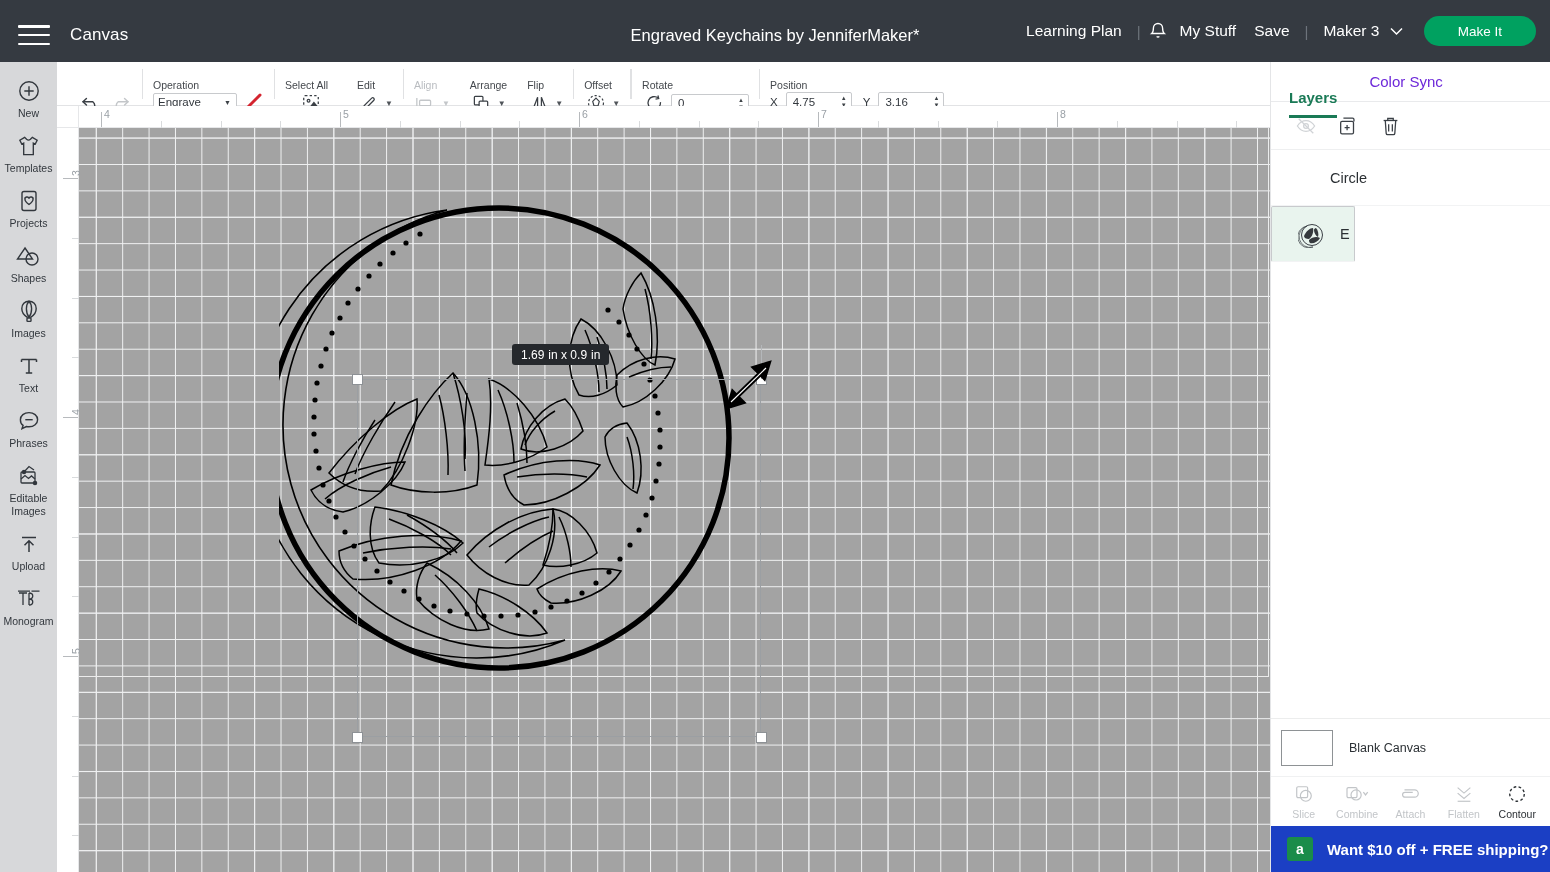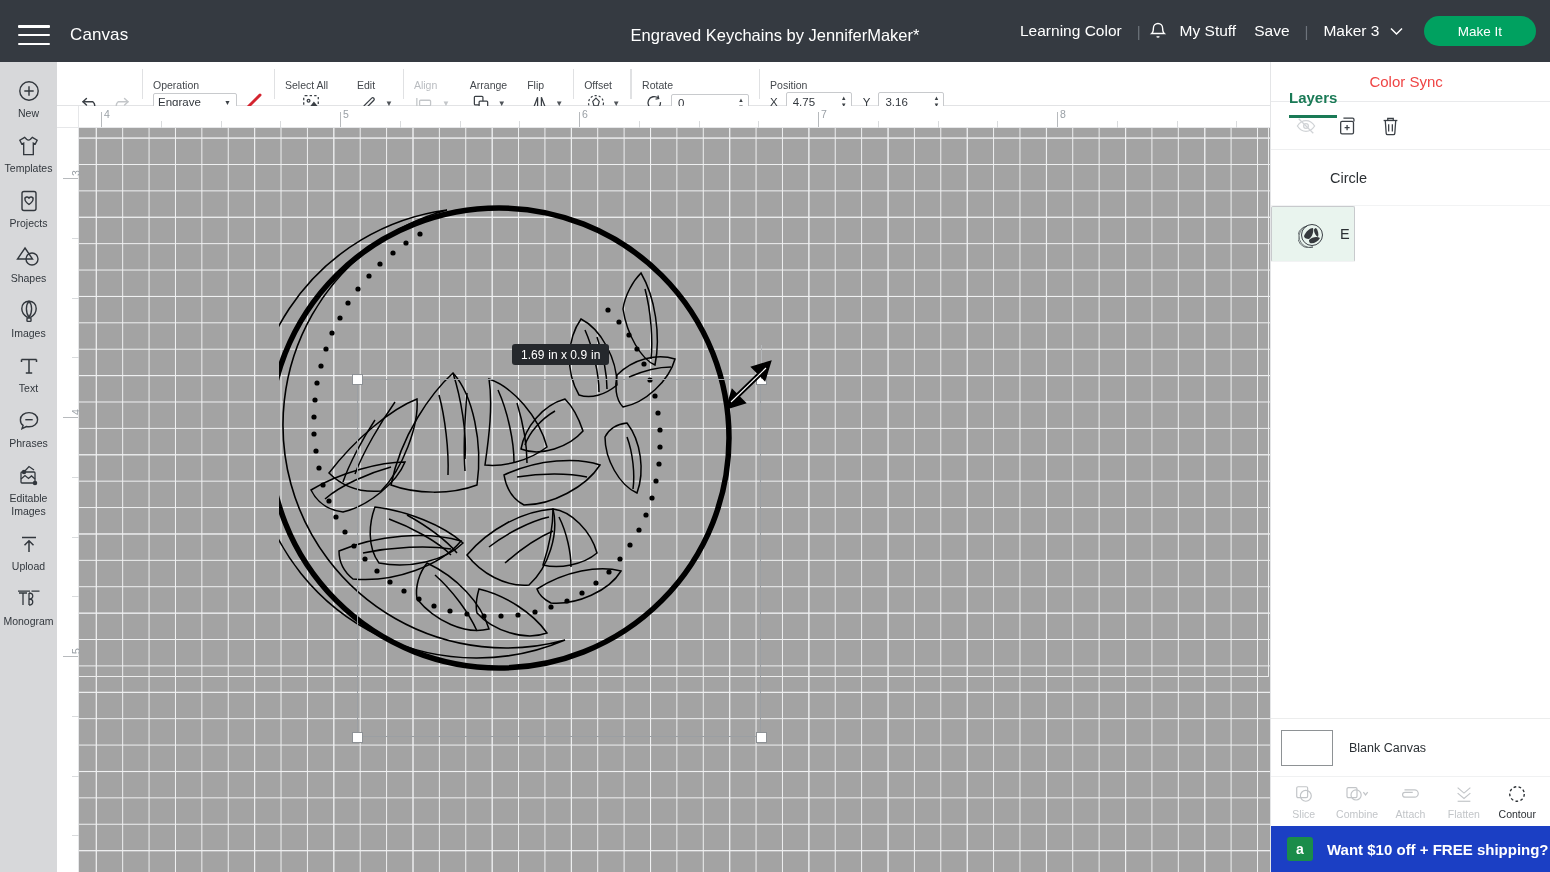--- a/index.html
+++ b/index.html
@@ -124,21 +124,21 @@
     white-space:nowrap;
   }
   .rotline{ position:absolute; left:682px; top:217px; width:1px; height:34px; background:#b4b7ba;}
   .resizecursor{ position:absolute; left:640px; top:228px; width:60px; height:58px;}
 
   
   .rpanel{ position:absolute; left:1270px; top:62px; width:280px; height:810px; background:#ffffff;
      border-left:1px solid #e4e5e7; }
   .rtabs{ height:40px; display:flex; align-items:center; padding-left:18px; gap:32px;
      border-bottom:1px solid #e9eaec; }
-  .rtab{ font-size:15px; color:#ef4444; height:40px; display:flex; align-items:center; cursor:pointer;}
+  .rtab{ font-size:15px; color:#6d28d9; height:40px; display:flex; align-items:center; cursor:pointer;}
   .rtab.active{ color:#1a7a56; font-weight:bold; box-shadow: inset 0 -3px 0 #1a7a56; margin-top: 32px;}
   .rtools{ height:48px; display:flex; align-items:center; gap:16px; padding-left:22px;
      border-bottom:1px solid #eeeff0;}
   .rtools .tb{ width:26px; height:26px; display:flex; align-items:center; justify-content:center; cursor:pointer;}
   .layerrow{ height:56px; display:flex; align-items:center; padding-left:26px; gap:14px; cursor:pointer;
      border-bottom:1px solid #f2f3f4;}
   .layerrow.sel{ background:#e9f4ee; }
   .layerrow .thumb{ width:30px; height:30px; display:flex; align-items:center; justify-content:center;}
   .layerrow .lname{ font-size:14.5px; color:#2b3034; white-space:nowrap; overflow:hidden; text-overflow:ellipsis;}
   .layerrow.nothumb{ padding-left:59px; }
@@ -169,21 +169,21 @@
   <div class="topbar">
     <div class="hamburger">
       <span></span>
         <span></span>
         <span></span>
     </div>
     <div class="canvas-label">Canvas</div>
     <div class="doc-title">Engraved Keychains by JenniferMaker*</div>
 
     <div class="top-right">
-      <div class="ti">Learning Color</div>
+      <div class="ti">Learning Plan</div>
       <div class="divider">|</div>
       <div class="bell">
         <svg width="20" height="20" viewBox="0 0 24 24" fill="none" stroke="#ffffff" stroke-width="1.6">
           <path d="M12 3a5.5 5.5 0 0 0-5.5 5.5c0 5-2 6.5-2 6.5h15s-2-1.5-2-6.5A5.5 5.5 0 0 0 12 3z"></path>
           <path d="M10.5 18.5a1.7 1.7 0 0 0 3 0"></path>
         </svg>
       </div>
       <div class="ti">My Stuff</div>
       <div class="ti">Save</div>
       <div class="divider">|</div>

